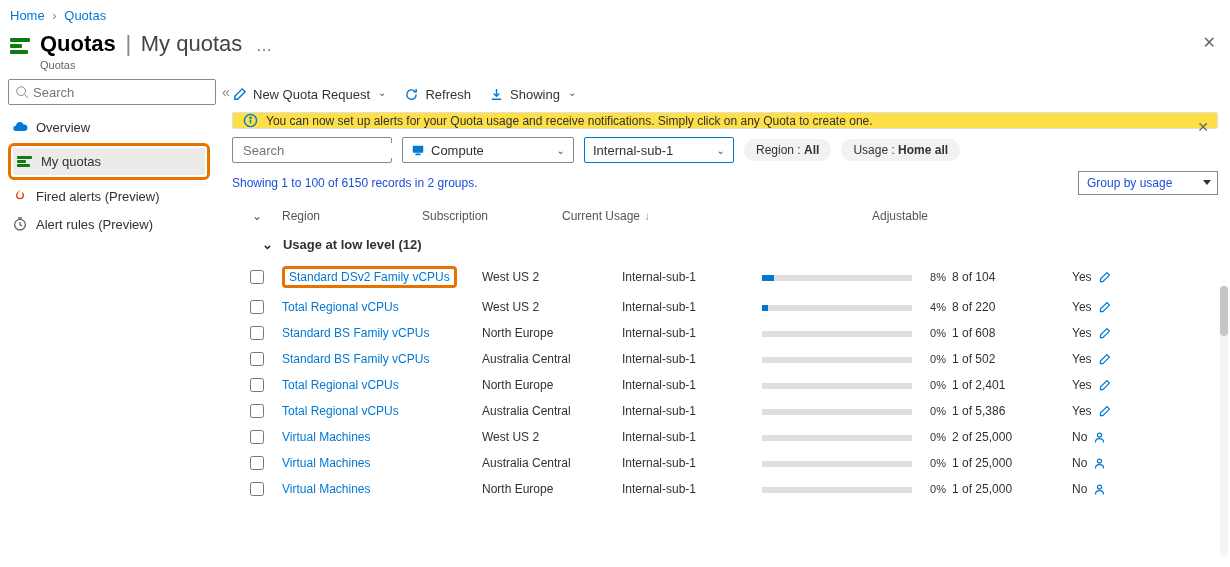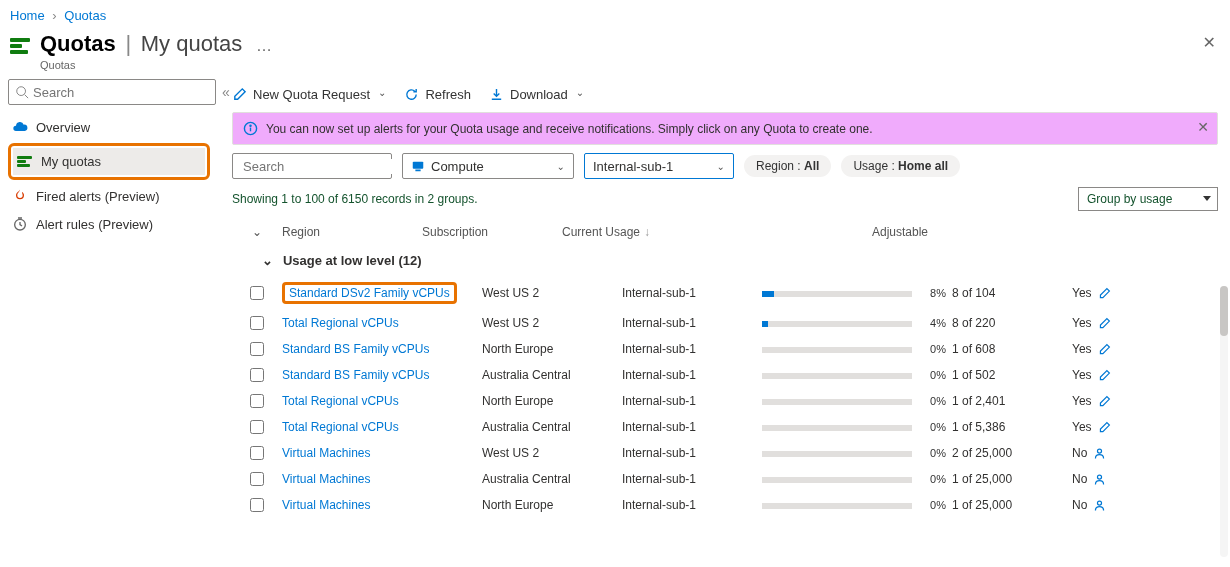--- a/index.html
+++ b/index.html
@@ -37,34 +37,34 @@
 .bars-icon span:nth-child(2){background:#107c10;width:9px}
 .bars-icon span:nth-child(3){background:#107c10;width:13px}
 .fire-icon{width:16px;height:16px}
 .clock-icon{width:16px;height:16px}
 .highlight-box{border:3px solid #e87200;border-radius:6px;padding:2px 2px;margin:2px 0}
 .main{flex:1;padding:0 12px 0 14px;overflow:hidden}
 .toolbar{display:flex;align-items:center;gap:18px;padding:8px 0 10px}
 .tool-btn{display:flex;gap:6px;color:#333;cursor:pointer;font-size:13px}
 .tool-btn svg{width:15px;height:15px;stroke:#0078d4;fill:none;stroke-width:1.5}
 .chev-down{font-size:10px;color:#555;margin-left:2px}
-.notice{display:flex;align-items:center;background:#f0abfc;border:1px solid #e1dfdd;padding:8px 10px;position:relative;border-radius:2px;margin-bottom:8px;font-size:12px}
+.notice{display:flex;align-items:center;background:#fde047;border:1px solid #e1dfdd;padding:0 10px;position:relative;border-radius:2px;margin-bottom:8px;font-size:12px}
 .notice svg{width:15px;height:15px;margin-right:8px}
 .notice-close{position:absolute;right:8px;top:6px;font-size:14px;color:#666;cursor:pointer}
 .filter-row{display:flex;align-items:center;gap:10px;margin-bottom:8px;flex-wrap:nowrap}
 .filter-search{display:flex;align-items:center;border:1px solid #8a8886;height:26px;padding:0 6px;width:160px;border-radius:2px}
 .filter-search svg{width:14px;height:14px;margin-right:4px;stroke:#777}
 .filter-search input{border:none;outline:none;flex:1;font-size:13px}
 .select-box{display:flex;align-items:center;justify-content:space-between;border:1px solid #8a8886;height:26px;padding:0 8px;border-radius:2px;background:#fff;cursor:pointer;font-size:13px}
 .select-box.provider{width:172px}
 .select-box.subscription{width:150px;border-color:#0078d4}
 .select-box .vm-icon{width:14px;height:14px;margin-right:6px}
 .pill{background:#f3f2f1;border-radius:12px;padding:4px 12px;font-size:12px;color:#333;cursor:pointer}
 .pill .bold{font-weight:600}
-.results-row{display:flex;justify-content:space-between;align-items:center;margin-bottom:8px;font-size:12px;color:#14532d}
+.results-row{display:flex;justify-content:space-between;align-items:center;margin-bottom:8px;font-size:12px;color:#1d4ed8}
 .groupby{border:1px solid #8a8886;padding:4px 22px 4px 8px;font-size:12px;position:relative;cursor:pointer;width:140px}
 .groupby::after{content:"";position:absolute;right:6px;top:8px;border-left:4px solid transparent;border-right:4px solid transparent;border-top:5px solid #333}
 .table-wrap{height:310px;overflow-y:auto}
 .thead{display:flex;align-items:center;color:#555;font-size:12px;padding:6px 0;font-weight:400}
 .col-expand{width:50px;flex:none;display:flex;justify-content:center}
 .col-name{width:200px;flex:none}
 .col-region{width:140px;flex:none}
 .col-sub{width:140px;flex:none}
 .col-usage{width:190px;flex:none}
 .col-quota{width:120px;flex:none}
@@ -169,21 +169,21 @@
         <div class="tool-btn">
           <svg viewBox="0 0 16 16">
               <path d="M13 8a5 5 0 11-1.5-3.5M13 2v3h-3"></path>
             </svg>
           <span>Refresh</span>
         </div>
         <div class="tool-btn">
           <svg viewBox="0 0 16 16">
               <path d="M8 2v8m-3-3l3 3 3-3M3 13h10"></path>
             </svg>
-          <span>Download</span>
+          <span>Showing</span>
           <span class="chev-down">⌄</span>
         </div>
       </div>
 
       <div class="notice">
         <svg viewBox="0 0 16 16" fill="none" stroke="#0078d4" stroke-width="1.5">
             <circle cx="8" cy="8" r="6.5"></circle>
             <line x1="8" y1="7" x2="8" y2="11"></line>
             <circle cx="8" cy="5" r="0.6" fill="#0078d4"></circle>
           </svg>

